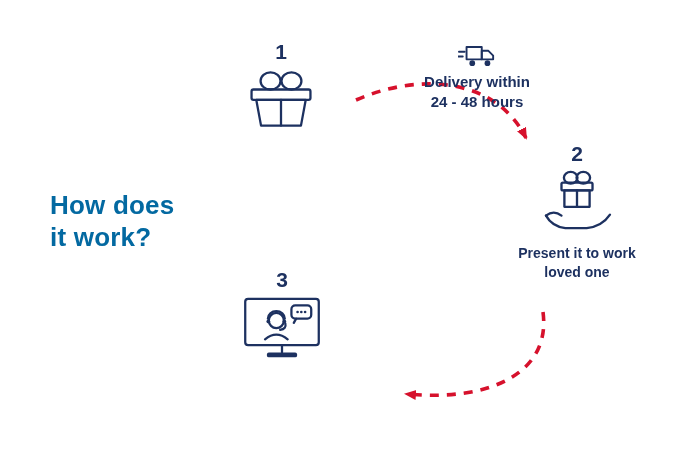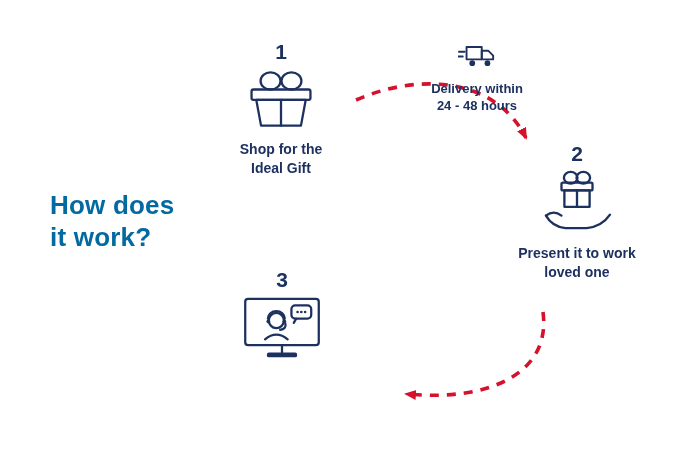--- a/index.html
+++ b/index.html
@@ -51,26 +51,26 @@
     position: absolute;
     left: 423px;
     top: 44px;
     width: 108px;
     display: flex;
     flex-direction: column;
     align-items: center;
     text-align: center;
   }
   .delivery-label {
-    font-size: 13px;
+    font-size: 15px;
     font-weight: 700;
     line-height: 1.3;
     white-space: pre-line;
     color: #1d3160;
-    margin-top: 12px;
+    margin-top: 3px;
   }
   .arrows-layer {
     position: absolute;
     left: 0; top: 0;
     width: 700px; height: 457px;
     pointer-events: none;
   }
   .icon-wrap { line-height: 0; }
 </style>
 </head>
@@ -112,22 +112,20 @@
     <div class="step-number">1</div>
     <span class="icon-wrap">
       <svg width="76" height="62" viewBox="0 0 80 64" fill="none" stroke="#1d3160" stroke-width="2.4" stroke-linecap="round" stroke-linejoin="round">
         <ellipse cx="29" cy="13" rx="10.5" ry="9"></ellipse>
         <ellipse cx="51" cy="13" rx="10.5" ry="9"></ellipse>
         <rect x="9" y="22" width="62" height="11" rx="2"></rect>
         <path d="M14,33 L66,33 L61,60 L19,60 Z"></path>
         <line x1="40" y1="33" x2="40" y2="60"></line>
       </svg>
     </span>
-    <div class="step-label">Shop for the
-Ideal Gift</div>
   </div>
 
   <div class="step step-2">
     <div class="step-number">2</div>
     <span class="icon-wrap">
       <svg width="78" height="64" viewBox="0 0 80 66" fill="none" stroke="#1d3160" stroke-width="2.4" stroke-linecap="round" stroke-linejoin="round">
         <ellipse cx="33.5" cy="8" rx="7" ry="6"></ellipse>
         <ellipse cx="46.5" cy="8" rx="7" ry="6"></ellipse>
         <rect x="24" y="13" width="32" height="8" rx="1.5"></rect>
         <path d="M27,21 L53,21 L53,38 L27,38 Z"></path>

